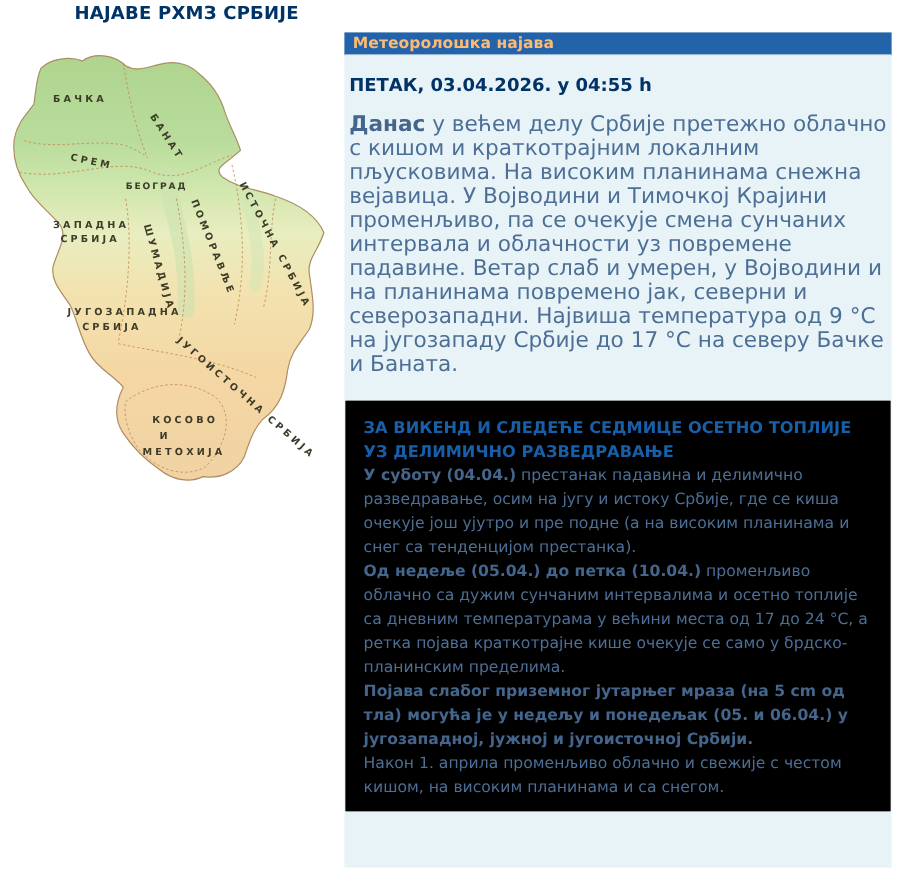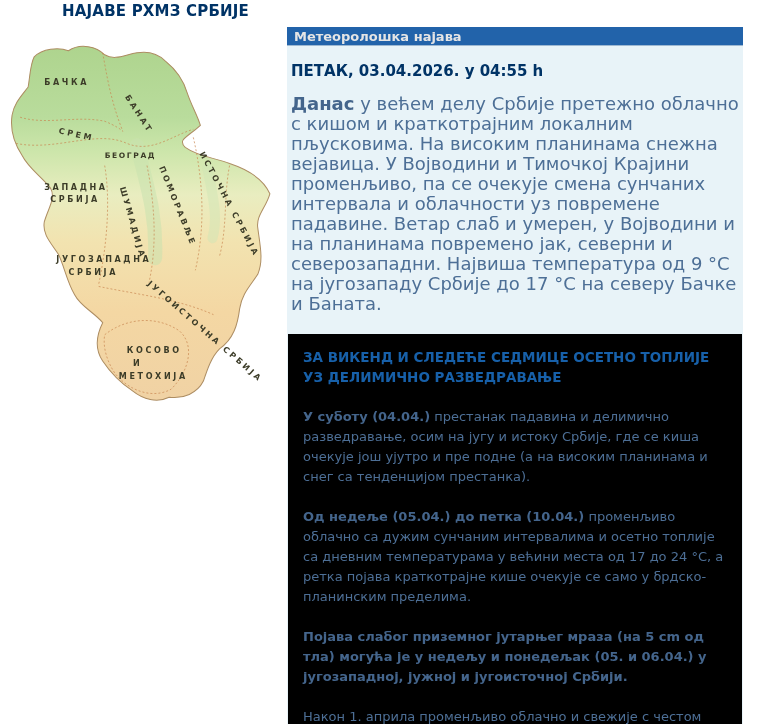--- a/index.html
+++ b/index.html
@@ -10,34 +10,34 @@
   .page-title { position:absolute; left:62px; top:2px;
                 font-size:15px; font-weight:bold; color:#003366; letter-spacing:.2px; }
 
   .map-wrap { position:absolute; left:6px; top:44px; width:282px; height:364px;text-align:center; }
   .map-wrap svg { width:100%; height:100%; display:block; }
   .rlabel { font-family:"DejaVu Sans","Liberation Sans",sans-serif;
             font-size:8px; font-weight:bold; fill:#3c3c28; letter-spacing:2.6px; }
   .rlabel.small { font-size:7.5px; letter-spacing:1.6px; }
 
   .right-col { position:absolute; left:287px; top:27px; width:456px; }
-  .bar { background:#2263aa; color:#e5e5e5; font-size:13px; font-weight:bold;
+  .bar { background:#2263aa; color:#fdba74; font-size:13px; font-weight:bold;
          height:19px; line-height:19px; padding-left:7px; border-bottom:1px solid #9db8d2; }
   .col-body { background:#e8f3f8; min-height:677px; padding:0 1px; }
 
   .date-heading { color:#003366; font-weight:bold; font-size:15px;
                   padding:16px 0 0 3px; }
 
   .para { color:#4d6f96; font-size:18px; line-height:20px; padding:14px 2px 0 3px; }
   .para b { color:#44658c; }
 
   .box { margin:20px 0 0 0; border:4px solid #000000; background:#000000;
          padding:9px 11px 5px 11px; }
   .box-heading { color:#1760a9; font-weight:bold; font-size:13.5px; line-height:20px; }
-  .box p { color:#4d6f96; font-size:13px; line-height:20px; margin-top:20px; }
+  .box p { color:#4d6f96; font-size:13px; line-height:20px; margin-top:0; }
   .box p b { color:#44658c; }
   .box p.allbold { font-weight:bold; color:#44658c; }
 </style>
 </head>
 <body>
 
 <div class="page">
 
   <div class="page-title">НАЈАВЕ РХМЗ СРБИЈЕ</div>
 

